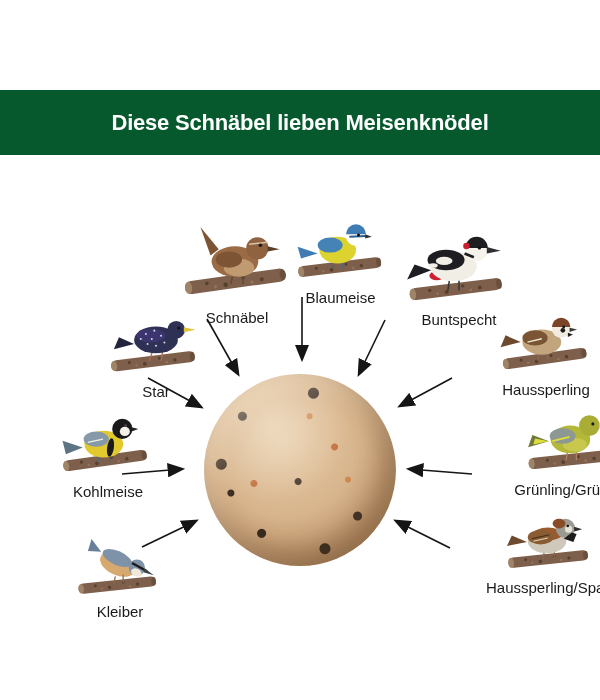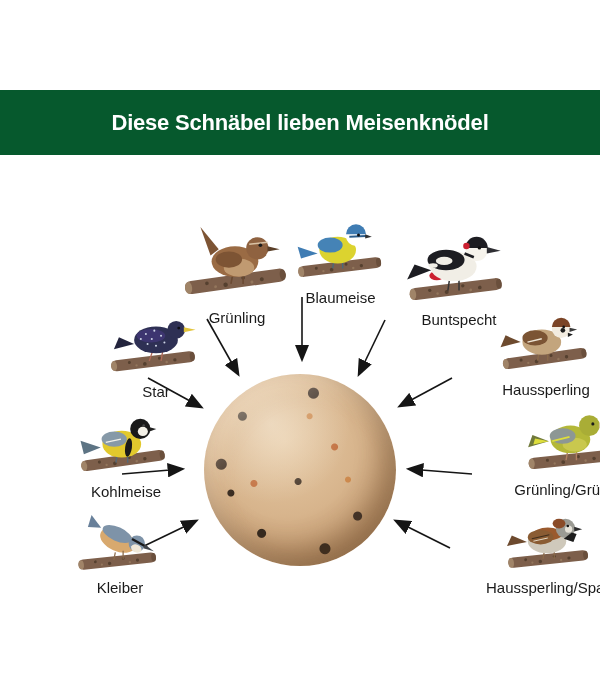--- a/index.html
+++ b/index.html
@@ -22,23 +22,23 @@
   }
   .bird svg{display:block;}
   .bird-label{
     font-size:15px;color:var(--label-text,#1a1a1a);white-space:nowrap;
   }
   .b-zaunkoenig{left:132px;top:194px;width:130px;}
   .b-blaumeise{left:248px;top:192px;width:105px;text-align:center;}
   .b-buntspecht{left:360px;top:206px;width:118px;}
   .b-star{left:52px;top:286px;width:128px;}
   .b-feldsperling{left:450px;top:284px;width:112px;}
-  .b-kohlmeise{left:28px;top:386px;width:116px;}
+  .b-kohlmeise{left:10px;top:386px;width:116px;}
   .b-gruenling{left:474px;top:382px;width:118px;}
-  .b-kleiber{left:22px;top:488px;width:116px;}
+  .b-kleiber{left:22px;top:512px;width:116px;}
   .b-haussperling{left:450px;top:486px;width:122px;}
   .ball{
     position:absolute;left:204px;top:374px;width:192px;height:192px;border-radius:50%;
     background:
       radial-gradient(circle at 35% 26%, rgba(255,252,244,.38) 0%, rgba(255,252,244,0) 42%),
       radial-gradient(circle at 57% 10%, #41332a 0 5px, transparent 6px),
       radial-gradient(circle at 20% 22%, #3a2d22 0 4px, transparent 5px),
       radial-gradient(circle at 9% 47%, #463528 0 5px, transparent 6px),
       radial-gradient(circle at 14% 62%, #3a2d22 0 3px, transparent 4px),
       radial-gradient(circle at 30% 83%, #352a20 0 4px, transparent 5px),
@@ -109,21 +109,21 @@
       <path d="M56 62 L54 72 M66 62 L66 72" stroke="#6b4a33" stroke-width="1.6"></path>
       <polygon points="34,44 24,16 42,38" fill="#7d5434"></polygon>
       <ellipse cx="58" cy="50" rx="23" ry="15" fill="#9a6b44"></ellipse>
       <ellipse cx="62" cy="56" rx="15" ry="9" fill="#c09a71"></ellipse>
       <ellipse cx="52" cy="48" rx="13" ry="8" fill="#7d5434"></ellipse>
       <circle cx="80" cy="37" r="11" fill="#8f6240"></circle>
       <path d="M72 33 L90 31" stroke="#d9c2a4" stroke-width="1.6" fill="none"></path>
       <polygon points="90,35 102,38 90,40" fill="#5a3f28"></polygon>
       <circle cx="83" cy="34" r="1.8" fill="#1a1a1a"></circle>
     </svg>
-    <figcaption class="bird-label">Grünling</figcaption>
+    <figcaption class="bird-label">Schnäbel</figcaption>
   </figure>
 
   <figure class="bird b-blaumeise">
     <svg width="100" height="80" viewBox="0 0 120 95">
       <use href="#branch" transform="translate(8,70) rotate(-7)"></use>
       <path d="M52 60 L50 72 M62 60 L62 72" stroke="#4a6a7a" stroke-width="1.6"></path>
       <polygon points="32,54 8,46 12,60" fill="#3f7cb3"></polygon>
       <ellipse cx="56" cy="50" rx="22" ry="16" fill="#dcd32f"></ellipse>
       <ellipse cx="47" cy="44" rx="15" ry="9" fill="#4583b6"></ellipse>
       <circle cx="78" cy="33" r="12" fill="#ffffff"></circle>

